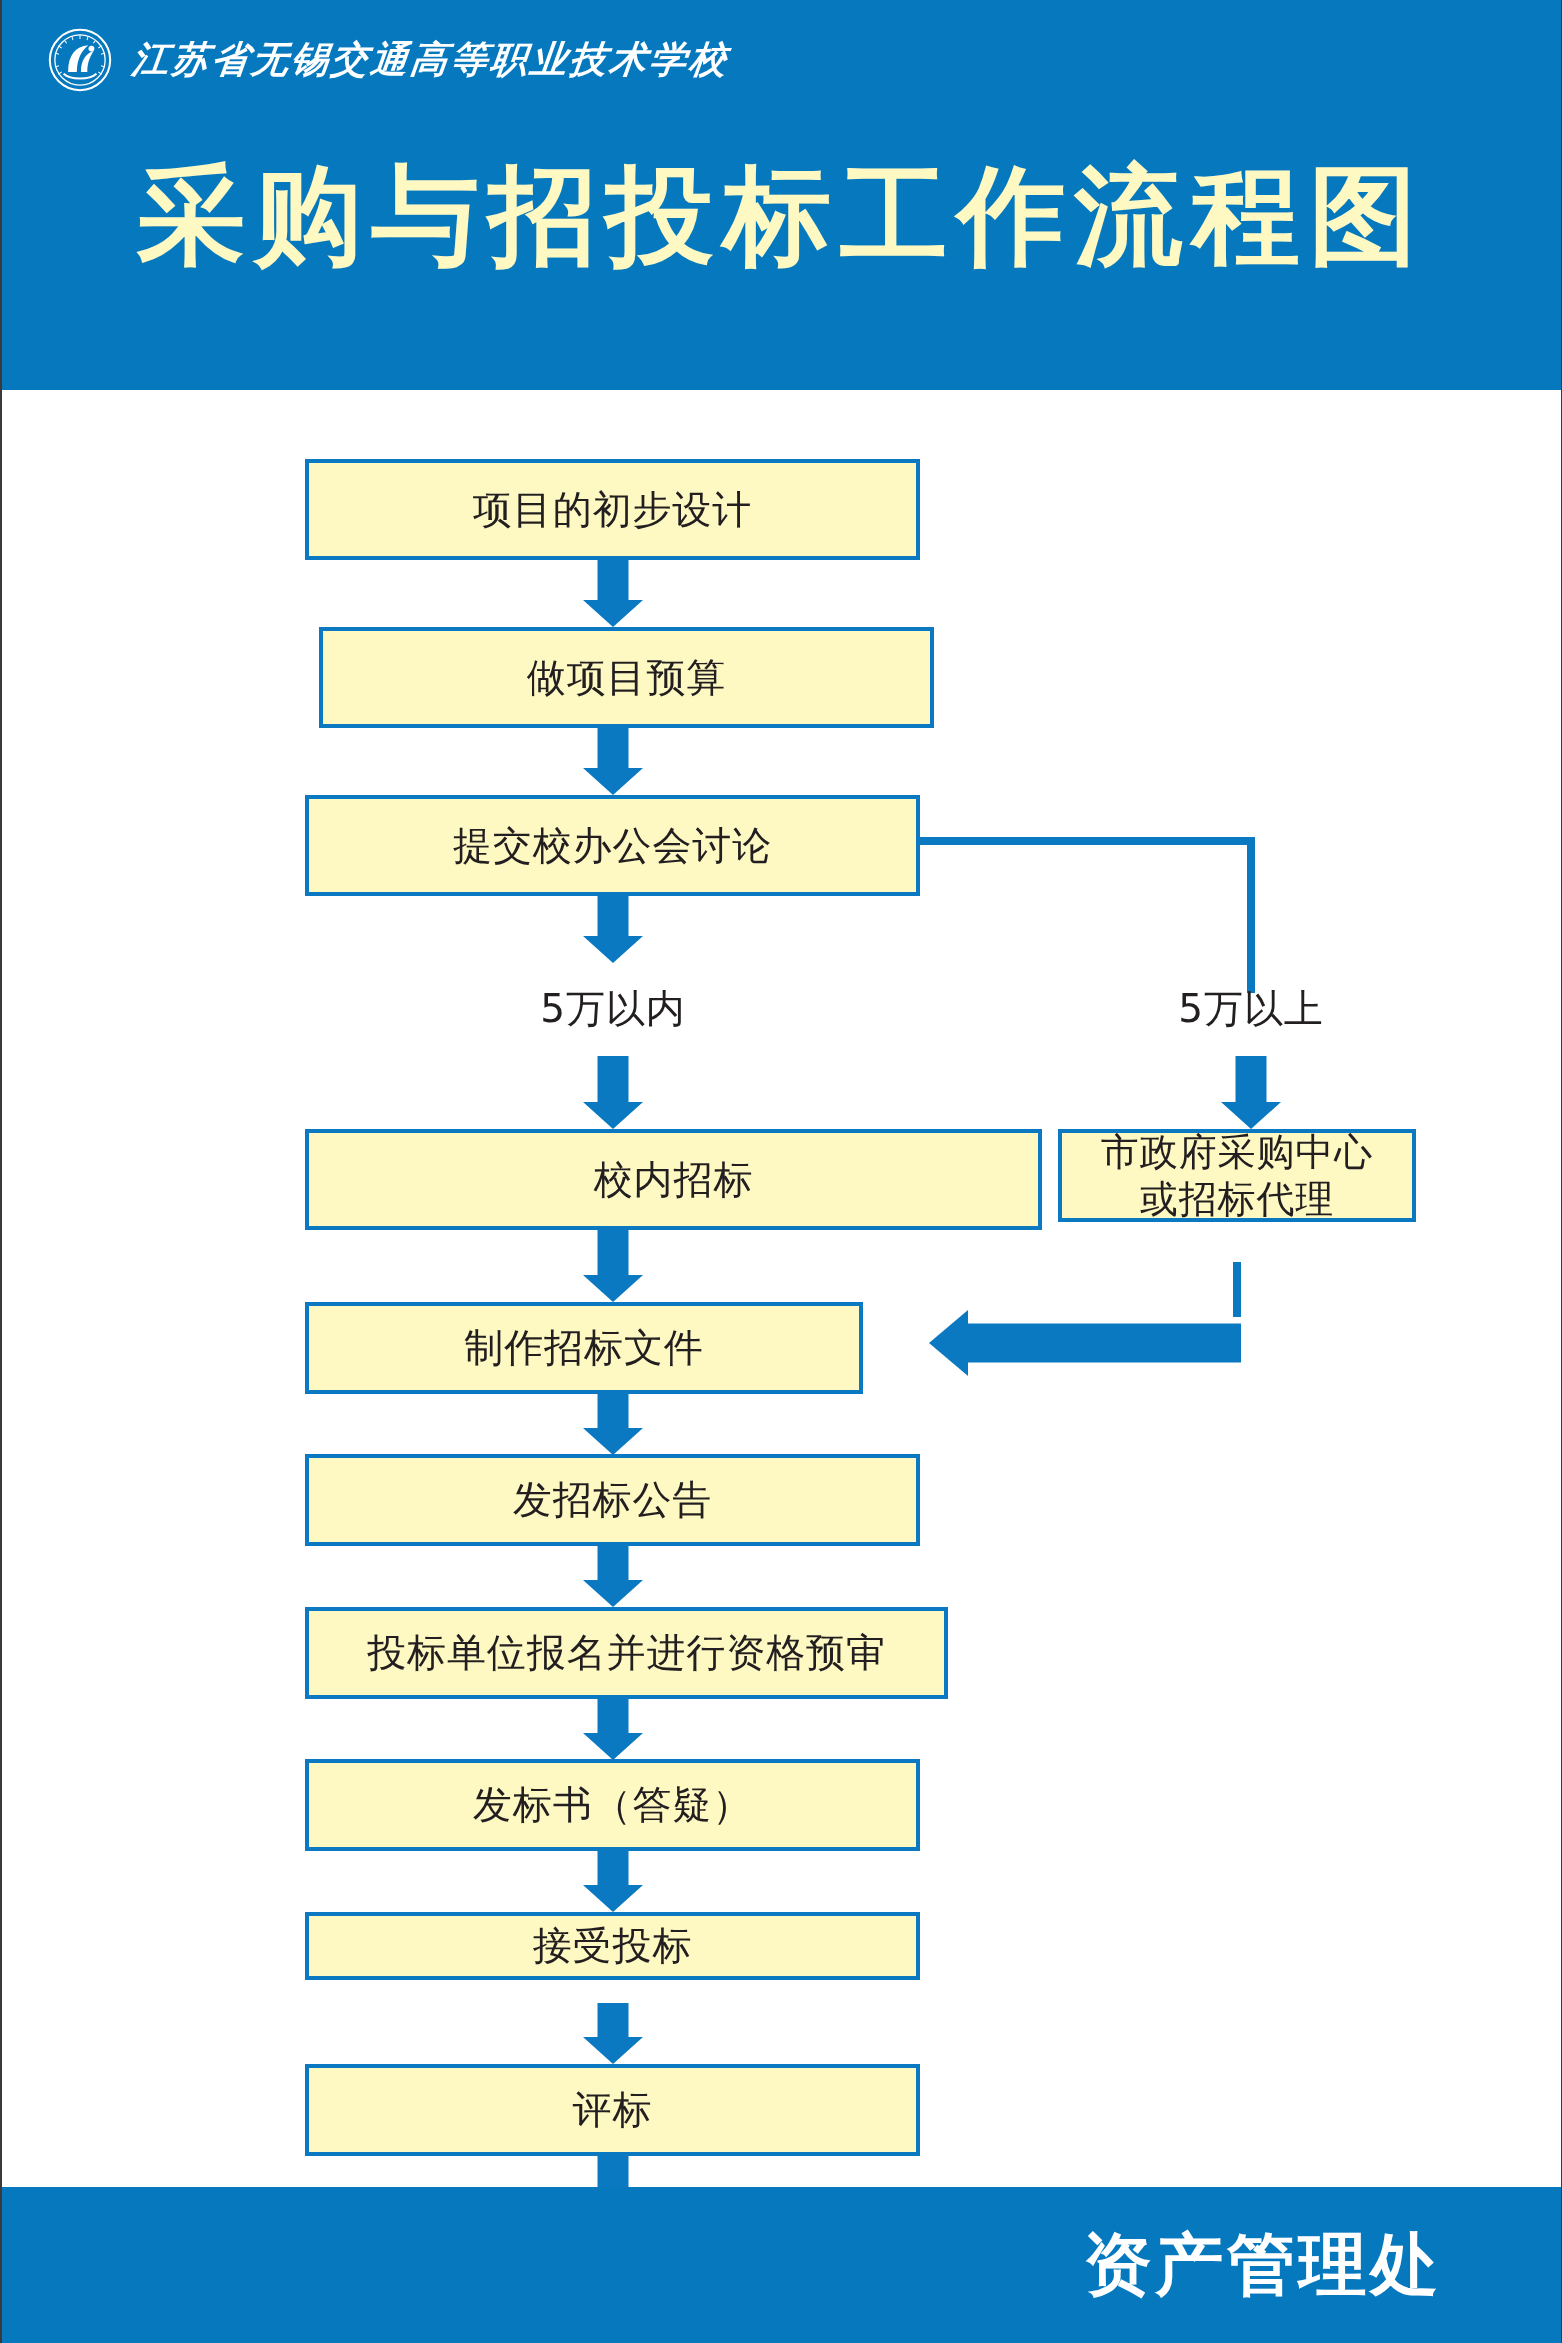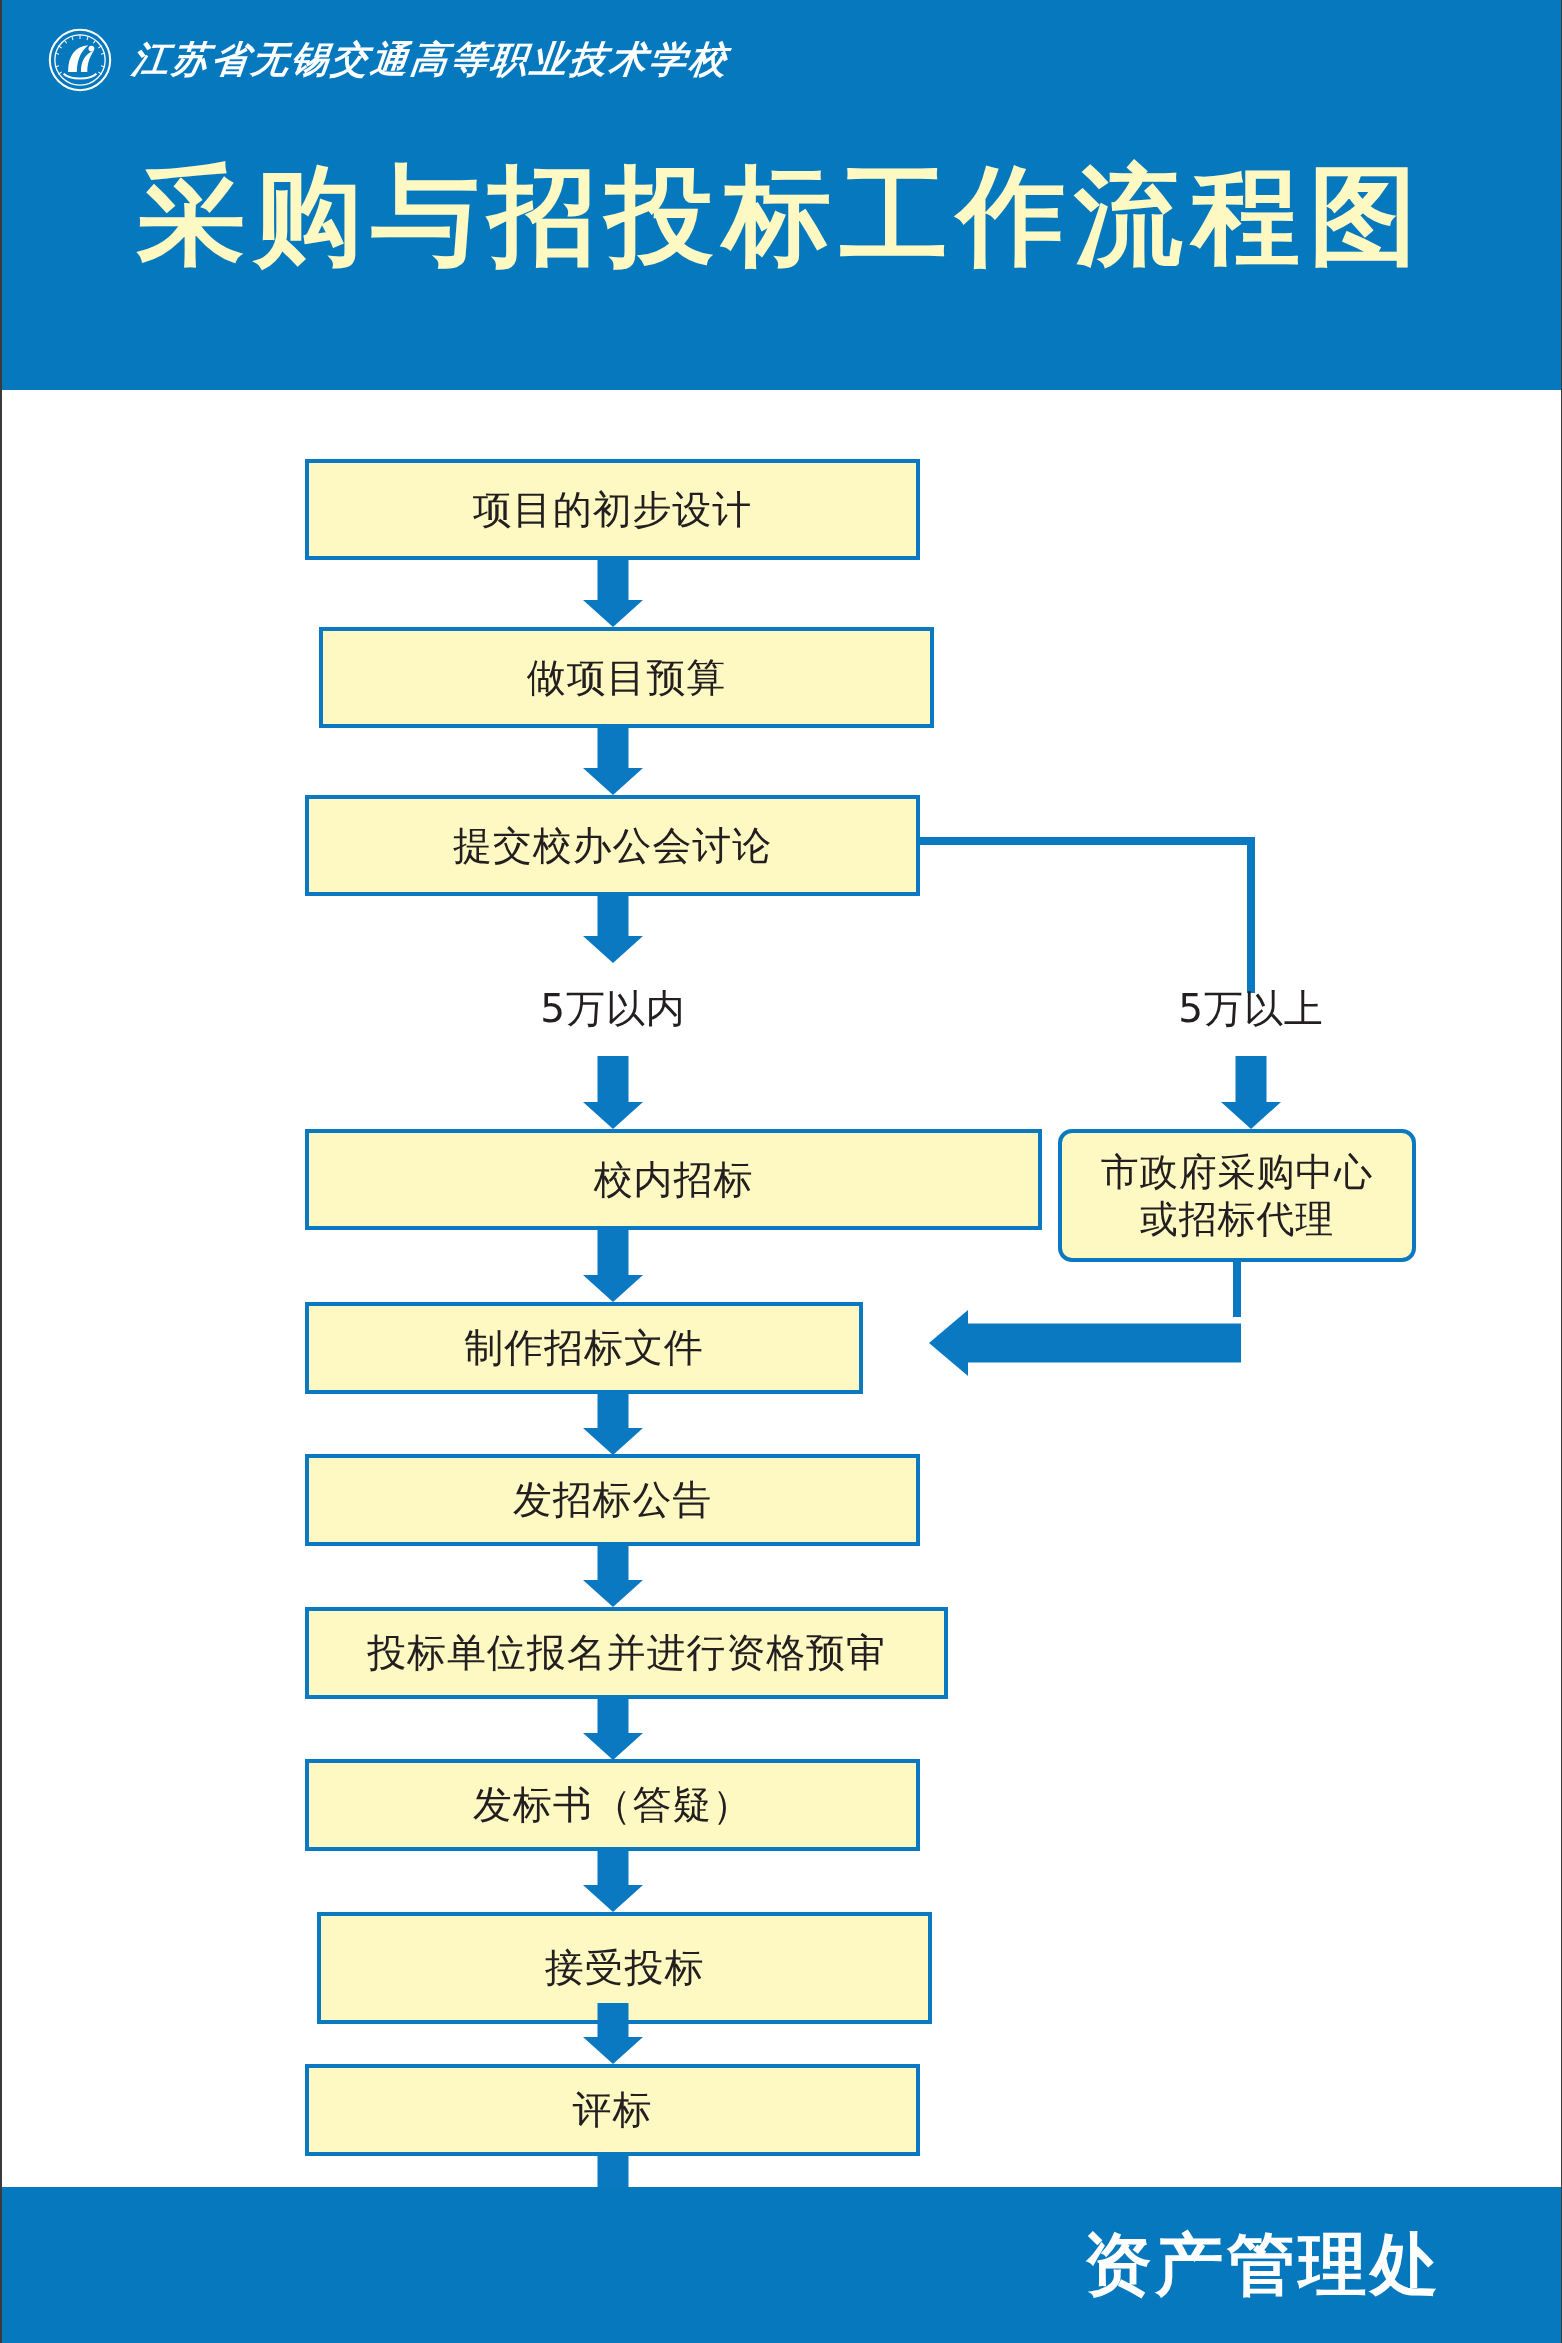--- a/index.html
+++ b/index.html
@@ -246,21 +246,21 @@
       <div class="head"></div>
     </div>
 
     <div class="arrow-down" style="left:1217px; top:666px; width:64px; height:73px;">
       <div class="shaft" style="width:31px; height:48px;"></div>
       <div class="head"></div>
     </div>
 
     <div class="node" style="left:303px; top:739px; width:737px; height:101px;">校内招标</div>
 
-    <div class="node two-line" style="left:1056px; top:739px; width:358px; height:133px; flex-direction:column;border-radius:14px;">
+    <div class="node two-line" style="left:1056px; top:739px; width:358px; height:93px; flex-direction:column;">
       <span>市政府采购中心</span>
       <span>或招标代理</span>
     </div>
 
     <div class="conn" style="left:1231px; top:872px; width:8.3px; height:55px;"></div>
 
     <div class="arrow-left" style="left:927px; top:920px; width:312px; height:66px;">
       <div class="shaft" style="width:275px; height:39px;"></div>
       <div class="head"></div>
     </div>
@@ -291,21 +291,21 @@
       <div class="head"></div>
     </div>
 
     <div class="node" style="left:303px; top:1369px; width:615px; height:92px;">发标书（答疑）</div>
 
     <div class="arrow-down" style="left:579px; top:1461px; width:64px; height:61px;">
       <div class="shaft" style="width:31px; height:35px;"></div>
       <div class="head"></div>
     </div>
 
-    <div class="node" style="left:303px; top:1522px; width:615px; height:112px;margin-left:12px;">接受投标</div>
+    <div class="node" style="left:303px; top:1522px; width:615px; height:68px;">接受投标</div>
 
     <div class="arrow-down" style="left:579px; top:1613px; width:64px; height:61px;">
       <div class="shaft" style="width:31px; height:35px;"></div>
       <div class="head"></div>
     </div>
 
     <div class="node" style="left:303px; top:1674px; width:615px; height:92px;">评标</div>
 
     <div class="arrow-down" style="left:579px; top:1766px; width:64px; height:61px;">
       <div class="shaft" style="width:31px; height:35px;"></div>

